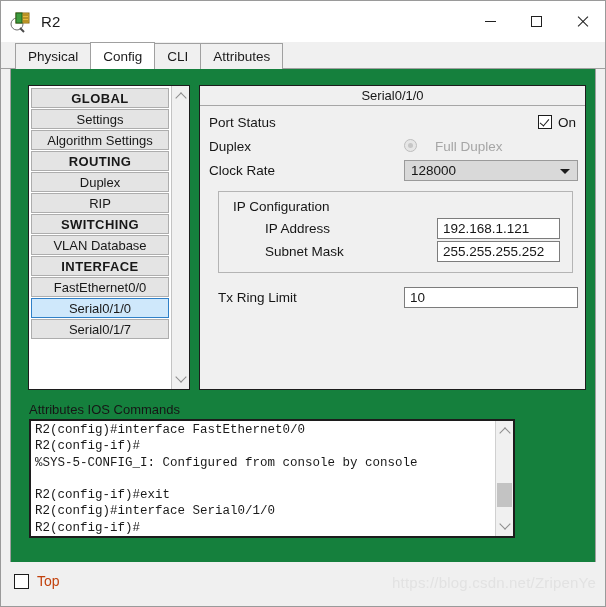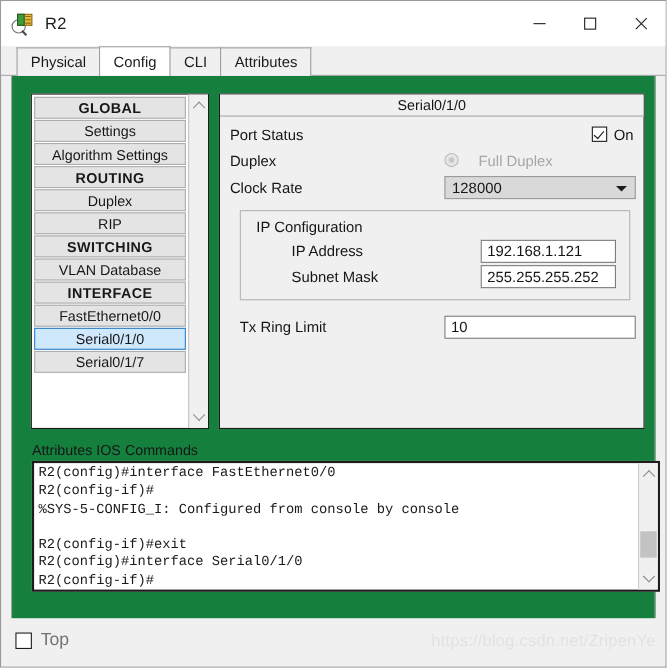--- a/index.html
+++ b/index.html
@@ -352,21 +352,21 @@
     position: absolute;
     left: 18px;
     top: 333px;
     font-size: 13px;
     color: #161616;
   }
   .ios-box {
     position: absolute;
     left: 18px;
     top: 350px;
-    width: 571px;
+    width: 486px;
     height: 119px;
     border: 2px solid #1c1c1c;
     background: #ffffff;
     box-sizing: border-box;
     display: flex;
     overflow: hidden;
   }
   .ios-text {
     flex: 1 1 auto;
     padding: 1px 0 0 4px;
@@ -402,21 +402,21 @@
   }
   .top-chk {
     position: absolute;
     left: 12px;
     top: 11px;
     display: flex;
     align-items: center;
     gap: 8px;
   }
   .top-chk .checkbox { width: 15px; height: 15px; }
-  .top-label { font-size: 16px; color: #737373; }
+  .top-label { font-size: 14px; color: #c2410c; }
   .watermark {
     position: absolute;
     right: 8px;
     top: 12px;
     font-size: 15px;
     color: #e2e2e2;
     letter-spacing: .2px;
     user-select: none;
   }
 </style>

